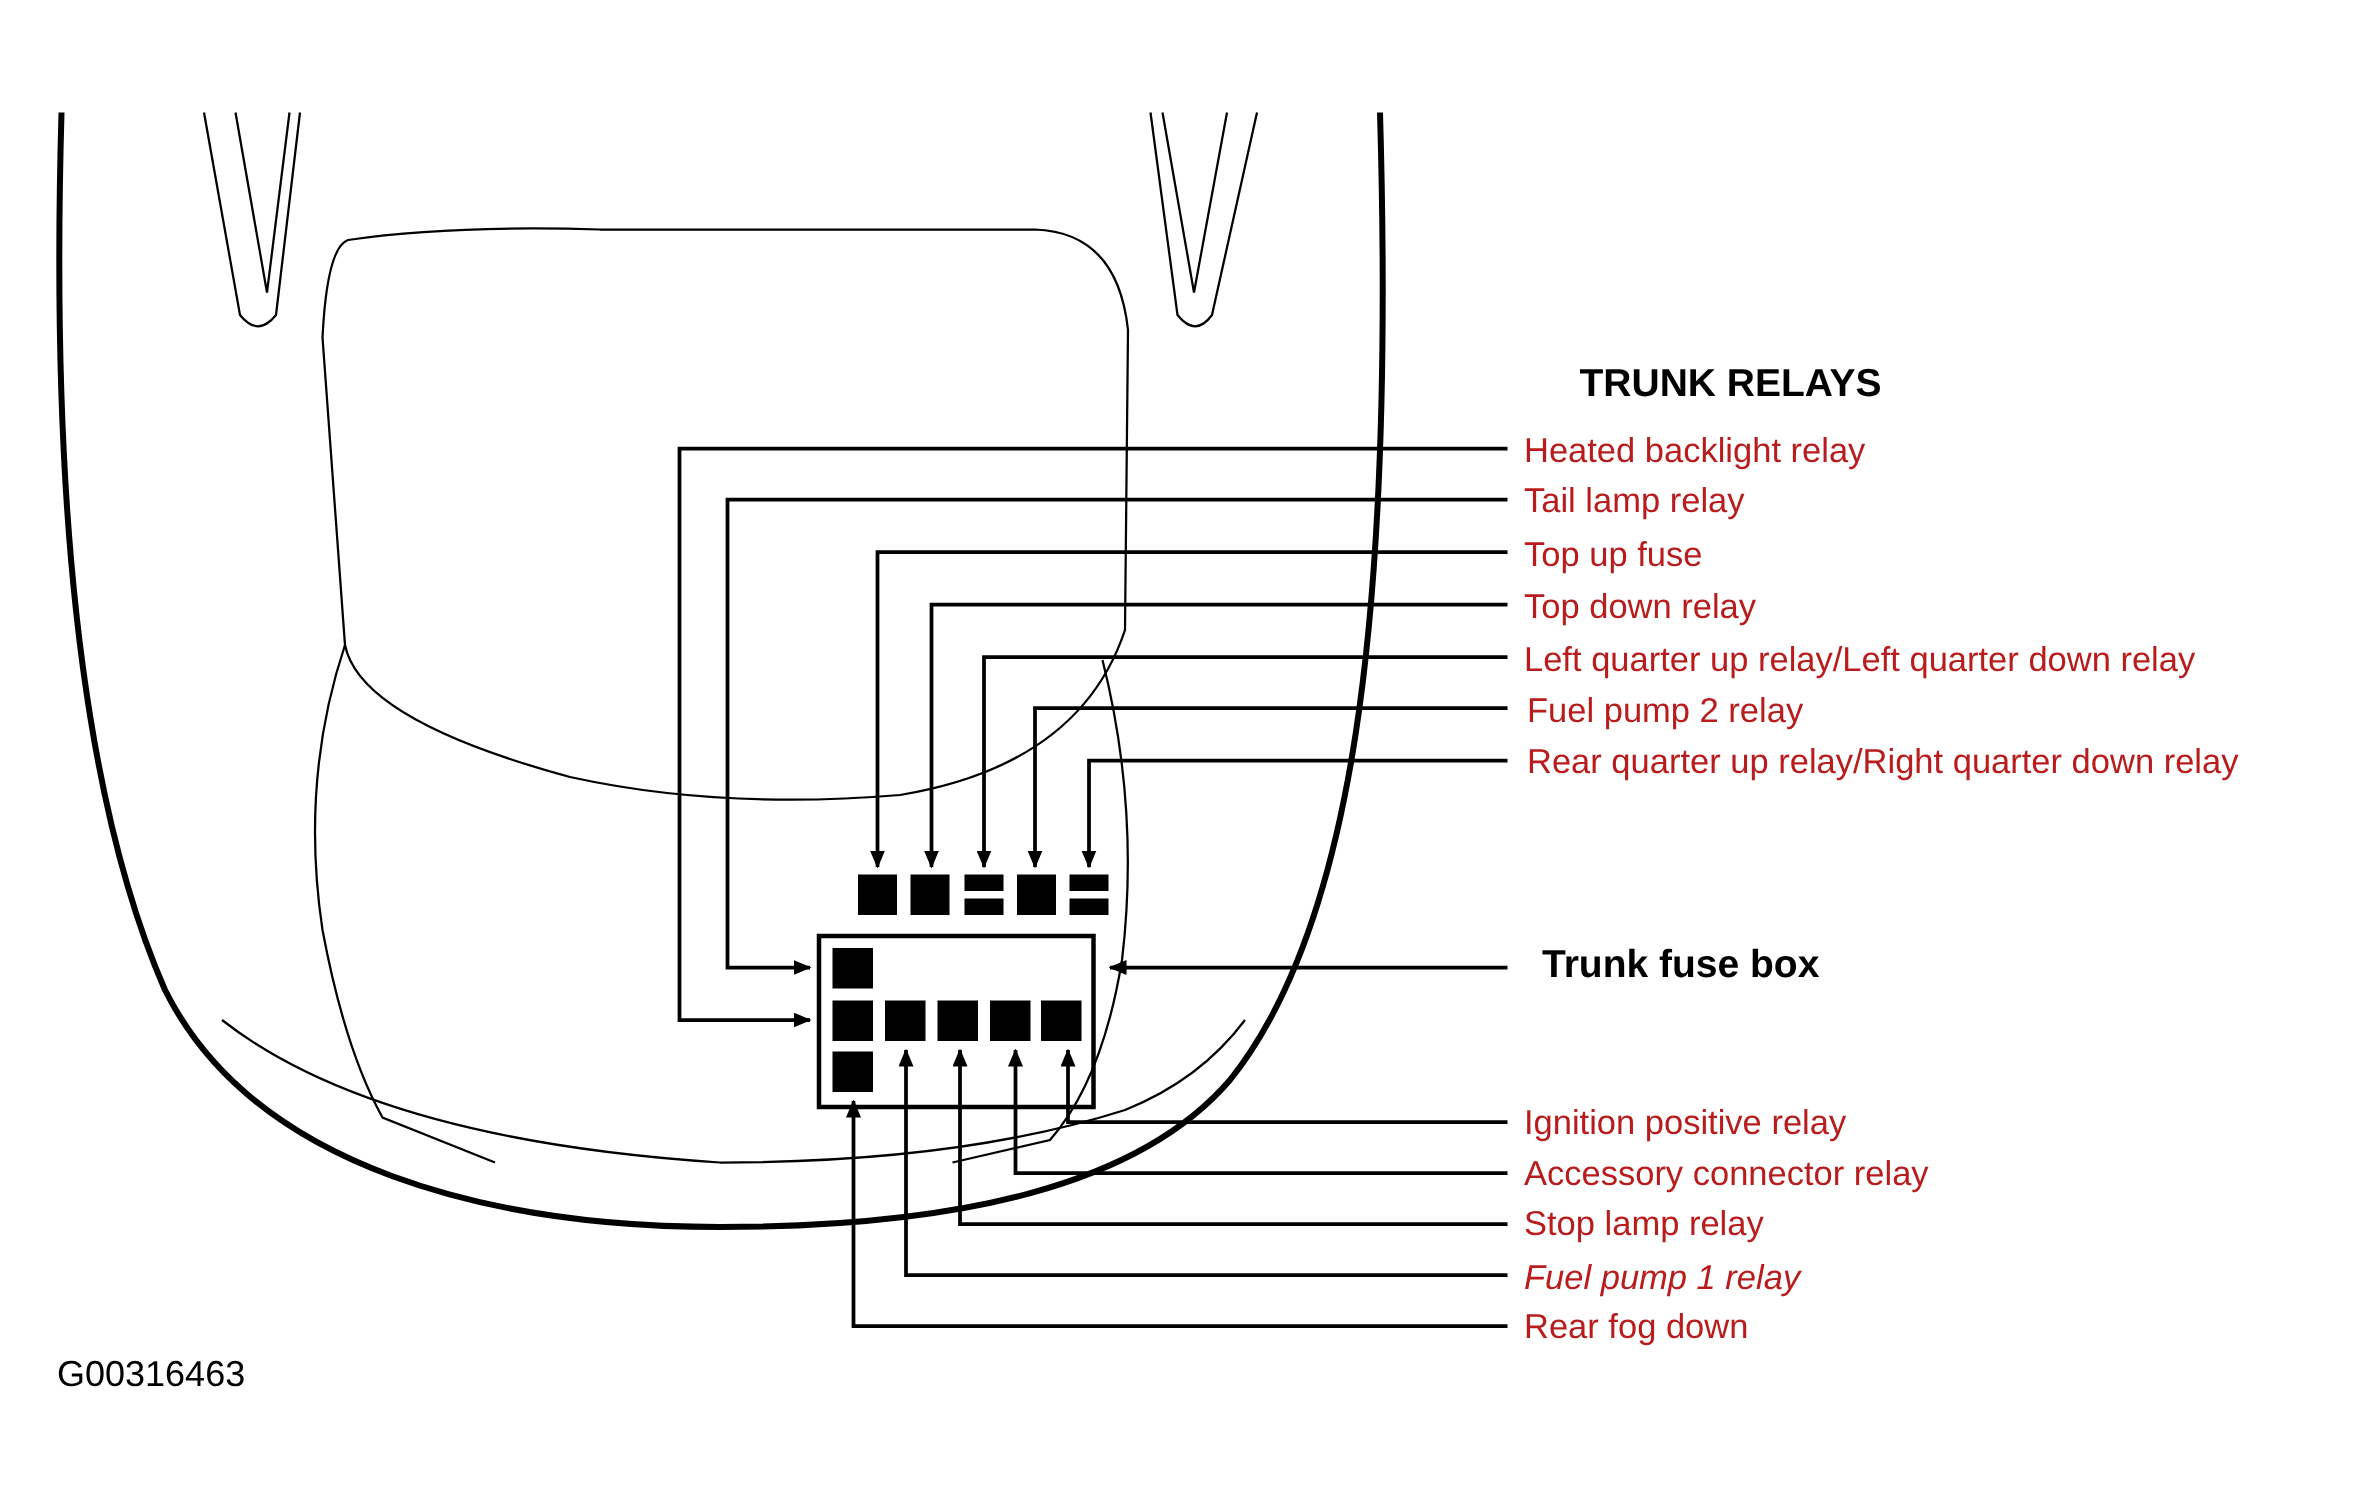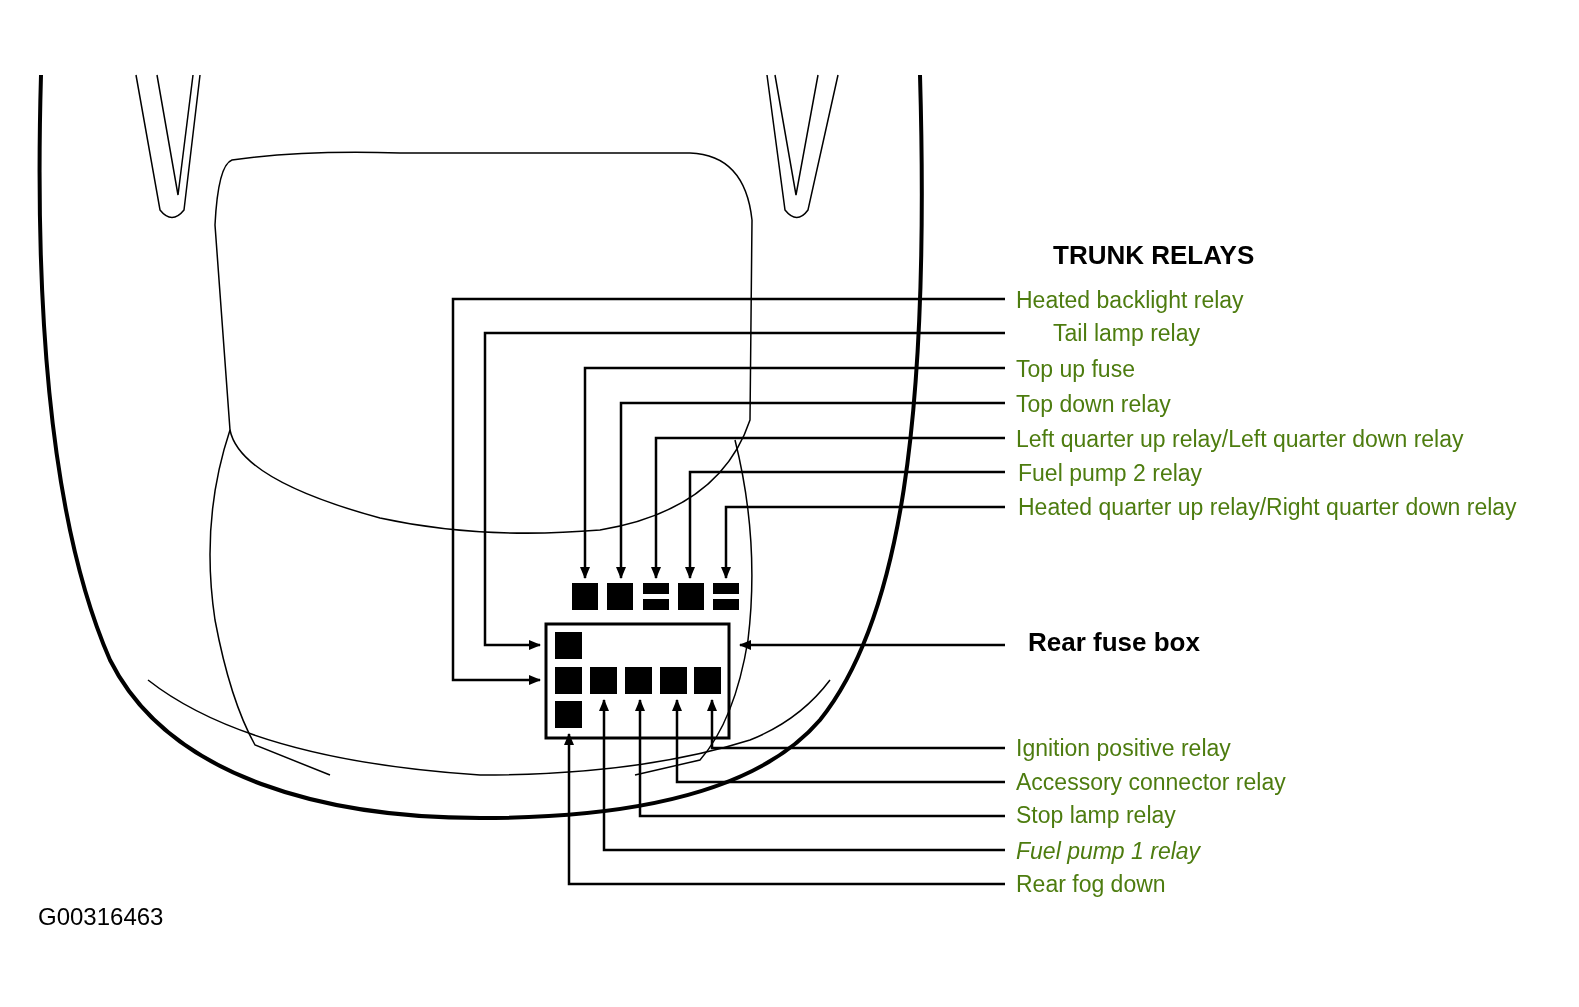--- a/index.html
+++ b/index.html
@@ -1,18 +1,18 @@
 <!DOCTYPE html>
 <html><head>
   <meta charset="utf-8">
   <style>
     html, body { margin: 0; padding: 0; background: #ffffff; }
     body { width: 1579px; height: 1007px; position: relative; overflow: hidden; font-family: "Liberation Sans", sans-serif; color: #000; }
     #diagram { position: absolute; left: 0; top: 0; width: 1579px; height: 1007px; }
-    .lbl { position: absolute; font-size: 23px; line-height: 26px; white-space: nowrap; color: #4d7c0f; }
+    .lbl { position: absolute; font-size: 23px; line-height: 26px; white-space: nowrap; color: #b91c1c; }
     .hdr { position: absolute; font-size: 26px; font-weight: bold; white-space: nowrap; }
     .code { position: absolute; left: 38px; top: 903px; font-size: 24px; }
   </style>
 </head>
 <body>
 
 <svg id="diagram" viewBox="0 0 1579 1007" xmlns="http://www.w3.org/2000/svg">
   <defs>
     <marker id="ah" markerWidth="12" markerHeight="10" refX="11" refY="5" orient="auto" markerUnits="userSpaceOnUse">
       <path d="M0,0 L12,5 L0,10 Z" fill="#000"></path>
@@ -65,28 +65,28 @@
     <polyline points="1005,782 677,782 677,700"></polyline>
     <polyline points="1005,816 640,816 640,700"></polyline>
     <polyline points="1005,850 604,850 604,700"></polyline>
     <polyline points="1005,884 569,884 569,734"></polyline>
   </g>
 </svg>
 
 <div class="hdr" style="left:1053px; top:240px;">TRUNK RELAYS</div>
 
 <div class="lbl" style="left:1016px; top:287px;">Heated backlight relay</div>
-<div class="lbl" style="left:1016px; top:320px;margin-left:37px;">Tail lamp relay</div>
+<div class="lbl" style="left:1016px; top:320px;">Tail lamp relay</div>
 <div class="lbl" style="left:1016px; top:356px;">Top up fuse</div>
 <div class="lbl" style="left:1016px; top:391px;">Top down relay</div>
 <div class="lbl" style="left:1016px; top:426px;">Left quarter up relay/Left quarter down relay</div>
 <div class="lbl" style="left:1018px; top:460px;">Fuel pump 2 relay</div>
-<div class="lbl" style="left:1018px; top:494px;">Heated quarter up relay/Right quarter down relay</div>
+<div class="lbl" style="left:1018px; top:494px;">Rear quarter up relay/Right quarter down relay</div>
 
-<div class="hdr" style="left:1028px; top:627px;">Rear fuse box</div>
+<div class="hdr" style="left:1028px; top:627px;">Trunk fuse box</div>
 
 <div class="lbl" style="left:1016px; top:735px;">Ignition positive relay</div>
 <div class="lbl" style="left:1016px; top:769px;">Accessory connector relay</div>
 <div class="lbl" style="left:1016px; top:802px;text-align:center;">Stop lamp relay</div>
 <div class="lbl" style="left:1016px; top:838px;font-style:italic;">Fuel pump 1 relay</div>
 <div class="lbl" style="left:1016px; top:871px;">Rear fog down</div>
 
 <div class="code">G00316463</div>
 
 </body></html>

